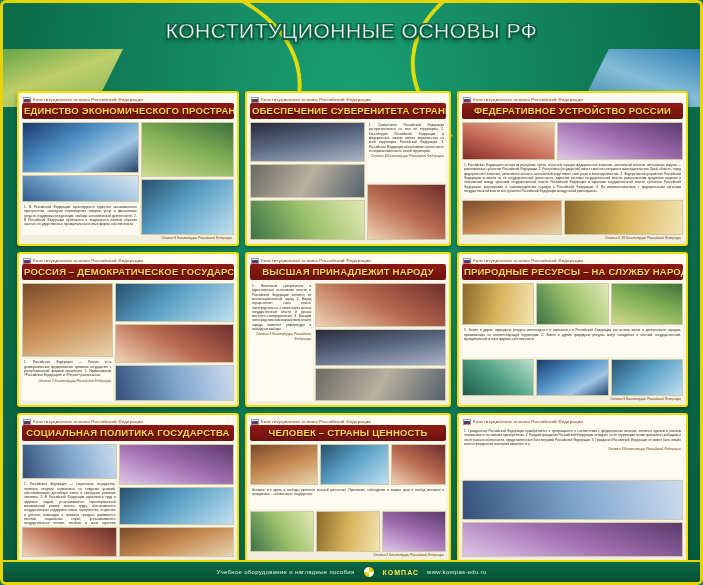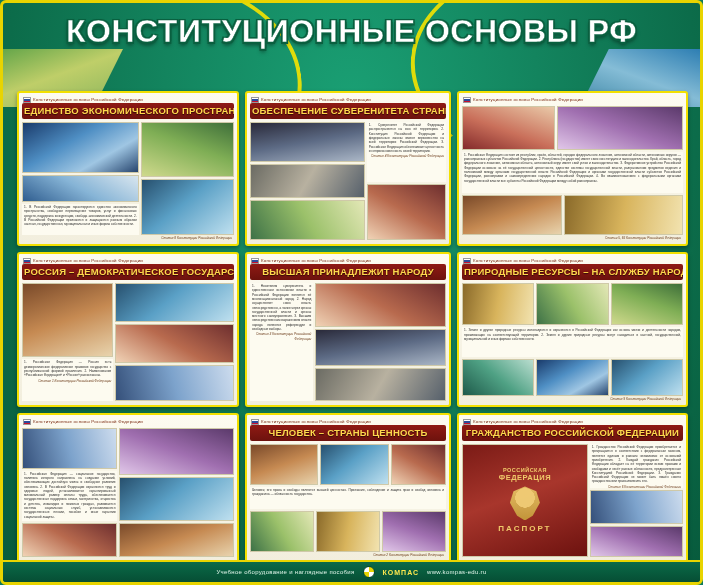--- a/index.html
+++ b/index.html
@@ -43,21 +43,21 @@
     background: linear-gradient(200deg,#2f7fb8,#8bc0dd 50%,#3f86a8); }
 
   
   .title-bar {
     position:absolute; left:0; right:0; top:6px; height:44px;
     display:flex; align-items:center; justify-content:center;
     z-index:5;
   }
   .title-bar h1 {
     margin:16px;
-    font-size:32px; font-weight:bold; letter-spacing:.5px;
+    font-size:21px; font-weight:normal; letter-spacing:.5px;
     color:#ffffff;
     text-shadow:
       -1.5px -1.5px 0 #0a5f3f, 1.5px -1.5px 0 #0a5f3f,
       -1.5px 1.5px 0 #0a5f3f, 1.5px 1.5px 0 #0a5f3f,
       0 3px 4px rgba(0,0,0,.55);
     -webkit-text-stroke: 0.4px #0b6644;
   }
 
   
   .grid {
@@ -222,20 +222,21 @@
           <div class="ph g13" style="flex:1.4"></div>
         </div>
       </div>
     </div>
 
     <div class="poster">
       <div class="p-head">
         <span class="flaglet"></span>
         <span>Конституционные основы Российской Федерации</span>
       </div>
+      <div class="p-title">ФЕДЕРАТИВНОЕ УСТРОЙСТВО РОССИИ</div>
       <div class="p-body" style="flex-direction:column">
         <div style="display:flex;gap:2px;flex:1.1">
           <div class="ph g6" style="flex:1"></div>
           <div class="ph g9" style="flex:1.35"></div>
         </div>
         <div class="txt" style="flex:1">
           <span>1. Российская Федерация состоит из республик, краёв, областей, городов федерального значения, автономной области, автономных округов — равноправных субъектов Российской Федерации. 2. Республика (государство) имеет свою конституцию и законодательство. Край, область, город федерального значения, автономная область, автономный округ имеет свой устав и законодательство. 3. Федеративное устройство Российской Федерации основано на её государственной целостности, единстве системы государственной власти, разграничении предметов ведения и полномочий между органами государственной власти Российской Федерации и органами государственной власти субъектов Российской Федерации, равноправии и самоопределении народов в Российской Федерации. 4. Во взаимоотношениях с федеральными органами государственной власти все субъекты Российской Федерации между собой равноправны.</span>
         </div>
         <div style="display:flex;gap:2px;flex:1">
           <div class="ph g5" style="flex:1"></div>
@@ -310,20 +311,21 @@
         </div>
       </div>
       <div class="p-foot">Статья 9 Конституции Российской Федерации</div>
     </div>
 
     <div class="poster">
       <div class="p-head">
         <span class="flaglet"></span>
         <span>Конституционные основы Российской Федерации</span>
       </div>
+      <div class="p-title">СОЦИАЛЬНАЯ ПОЛИТИКА ГОСУДАРСТВА</div>
       <div class="p-body">
         <div class="col" style="flex:1">
           <div class="ph g14" style="flex:1.2"></div>
           <div class="txt" style="flex:1.5">
             <span>1. Российская Федерация — социальное государство, политика которого направлена на создание условий, обеспечивающих достойную жизнь и свободное развитие человека. 2. В Российской Федерации охраняются труд и здоровье людей, устанавливается гарантированный минимальный размер оплаты труда, обеспечивается государственная поддержка семьи, материнства, отцовства и детства, инвалидов и пожилых граждан, развивается система социальных служб, устанавливаются государственные пенсии, пособия и иные гарантии социальной защиты.</span>
             
           </div>
           <div class="ph g13" style="flex:1"></div>
         </div>
         <div class="col" style="flex:1.2">
@@ -356,30 +358,21 @@
         </div>
       </div>
       <div class="p-foot">Статья 2 Конституции Российской Федерации</div>
     </div>
 
     <div class="poster">
       <div class="p-head">
         <span class="flaglet"></span>
         <span>Конституционные основы Российской Федерации</span>
       </div>
-      <div class="p-title">ГРАЖДАНСТВО РОССИЙСКОЙ ФЕДЕРАЦИИ</div>
-      <div class="p-body">
-        <div class="col" style="flex:1.35">
-          <div class="ph passport" style="flex:1">
-            <div class="pp-l1">РОССИЙСКАЯ</div>
-            <div class="pp-l2">ФЕДЕРАЦИЯ</div>
-            <div class="emblem"></div>
-            <div class="pp-l3">ПАСПОРТ</div>
-          </div>
-        </div>
+      <div class="p-body">
         <div class="col" style="flex:1">
           <div class="txt" style="flex:1.3">
             <span>1. Гражданство Российской Федерации приобретается и прекращается в соответствии с федеральным законом, является единым и равным независимо от оснований приобретения. 2. Каждый гражданин Российской Федерации обладает на её территории всеми правами и свободами и несёт равные обязанности, предусмотренные Конституцией Российской Федерации. 3. Гражданин Российской Федерации не может быть лишён своего гражданства или права изменить его.</span>
             <span class="sig">Статья 6 Конституции Российской Федерации</span>
           </div>
           <div class="ph g14" style="flex:1"></div>
           <div class="ph g9" style="flex:.9"></div>
         </div>
       </div>
     </div>

